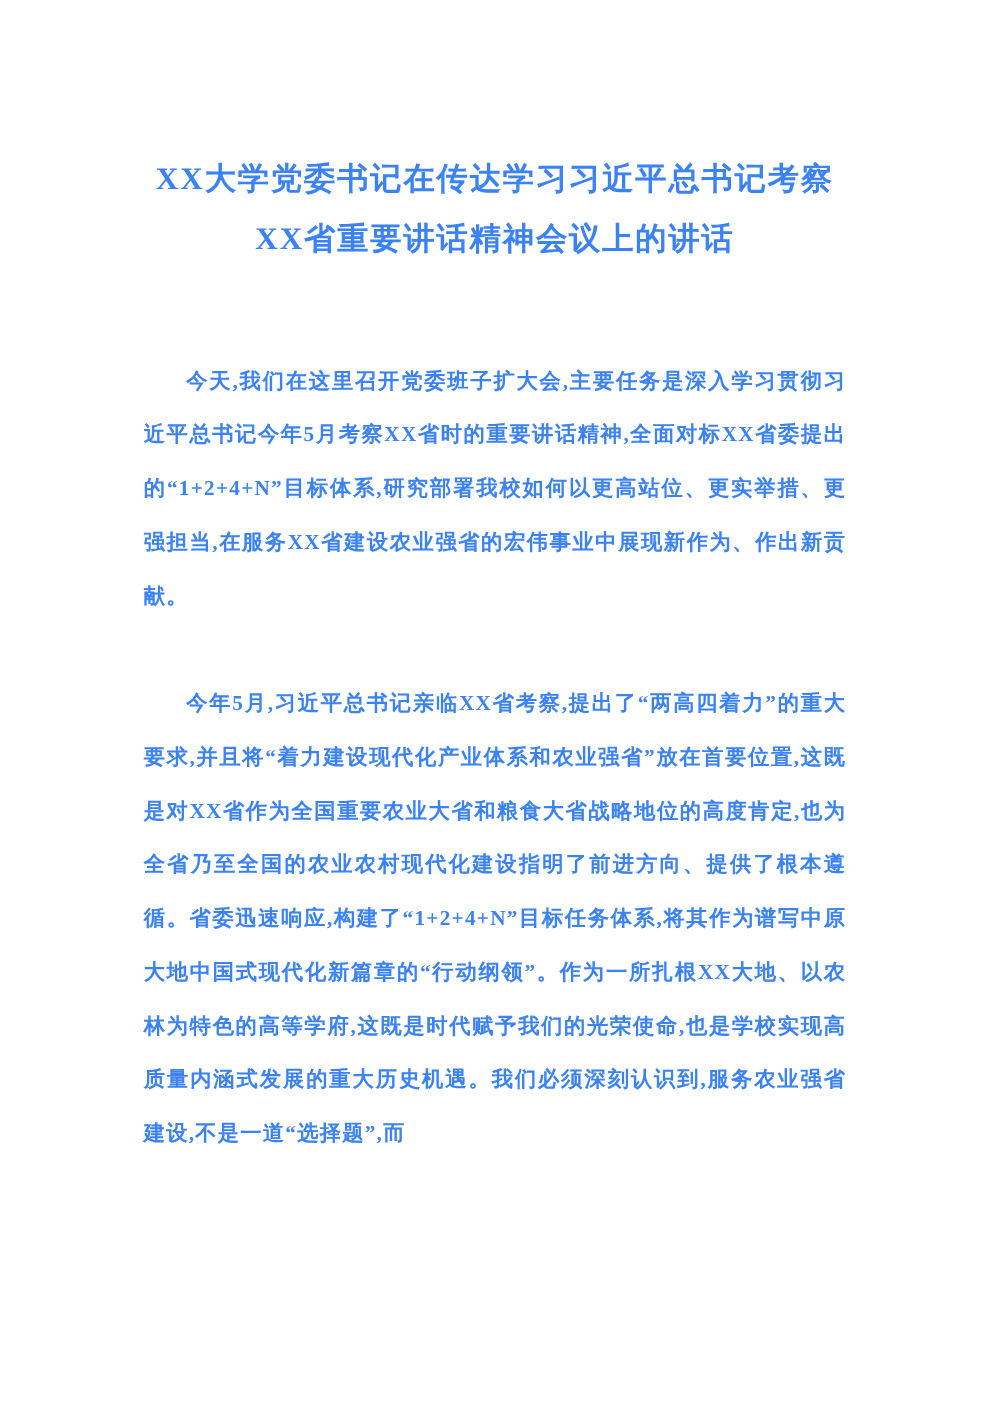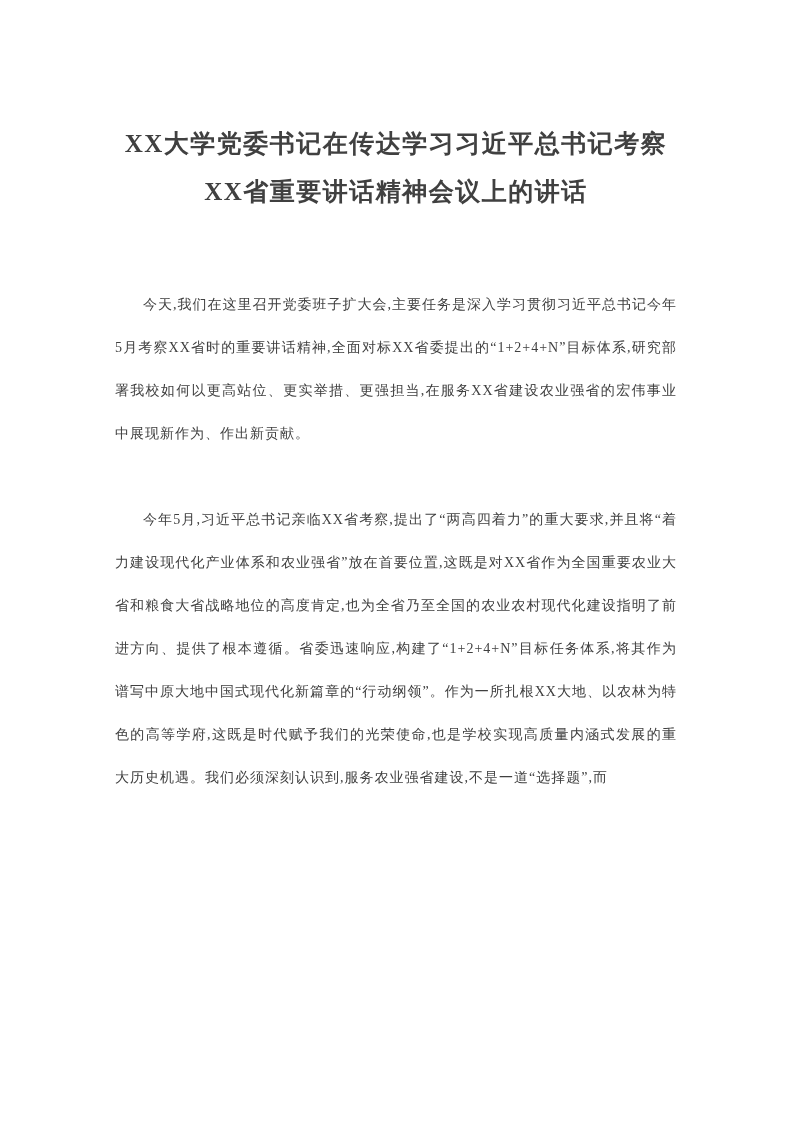--- a/index.html
+++ b/index.html
@@ -9,45 +9,46 @@
   }
   .page {
     position: relative;
     width: 793px;
     height: 1122px;
     margin: 0 auto;
     background: #ffffff;
     box-sizing: border-box;
     padding: 120px 116px 12px 115px;
     overflow: hidden;
-    color: #404040;
+    color: #3b82f6;
     font-family: "Liberation Serif", "DejaVu Serif", serif;
   }
   .title {
     font-size: 25px;
     font-weight: bold;
     text-align: center;
     line-height: 48px;
     letter-spacing: 1.5px;
     margin: 0 0 67px 0;
   }
   .greeting {
     font-size: 22px;
     line-height: 43px;
     letter-spacing: 1px;
     text-indent: 2em;
     margin: 0;
   }
   .para {
-    font-size: 14px;
+    font-size: 17px;
     line-height: 43px;
     letter-spacing: 1px;
     text-indent: 2em;
     text-align: justify;
     margin: 43px 0 0 0;
+    font-weight: bold;
   }
 </style>
 </head>
 <body>
 
 <div class="page">
   <h1 class="title">XX大学党委书记在传达学习习近平总书记考察XX省重要讲话精神会议上的讲话</h1>
 
 
   <p class="para">今天,我们在这里召开党委班子扩大会,主要任务是深入学习贯彻习近平总书记今年5月考察XX省时的重要讲话精神,全面对标XX省委提出的“1+2+4+N”目标体系,研究部署我校如何以更高站位、更实举措、更强担当,在服务XX省建设农业强省的宏伟事业中展现新作为、作出新贡献。</p>

